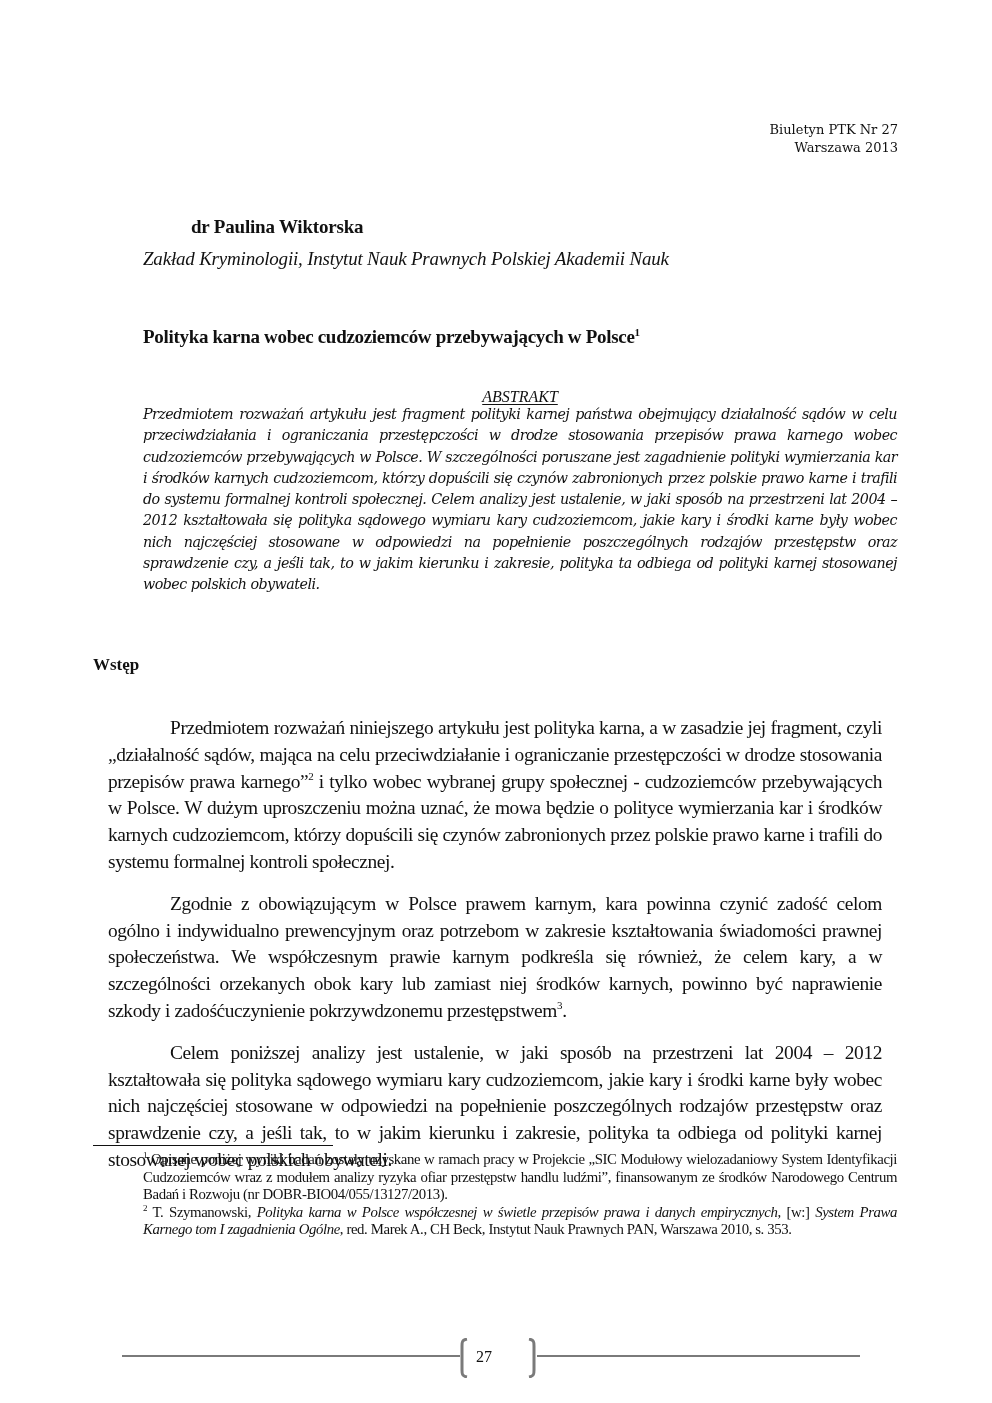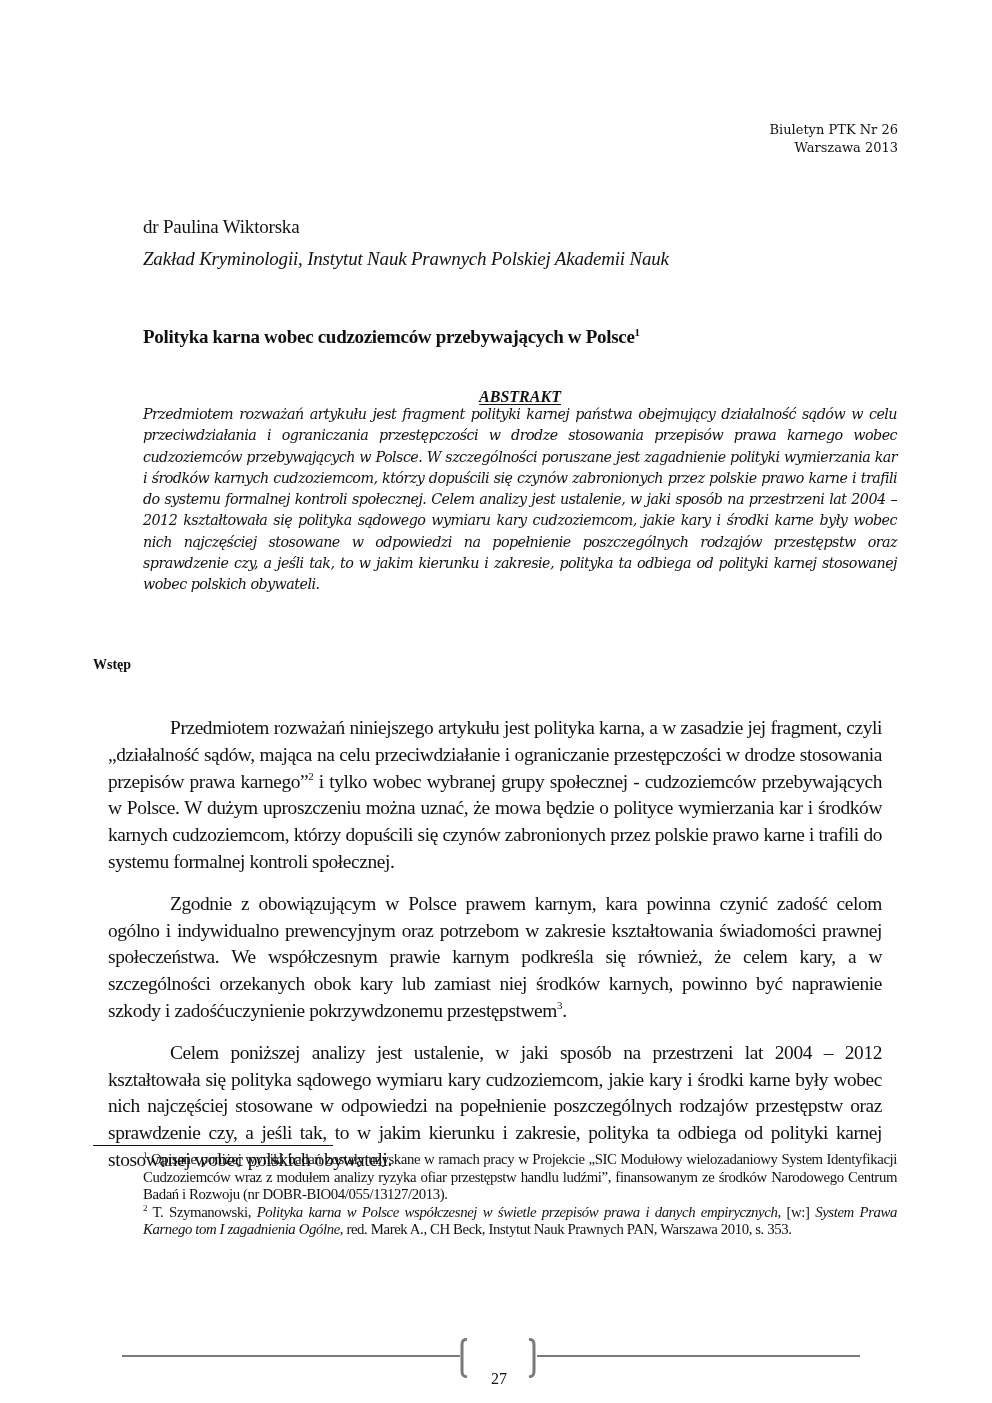--- a/index.html
+++ b/index.html
@@ -5,40 +5,40 @@
     html, body { margin: 0; padding: 0; background: #ffffff; }
     body {
       width: 992px; height: 1403px; position: relative; overflow: hidden;
       font-family: "Liberation Serif", serif; color: #111;
     }
     .page-header {
       position: absolute; right: 94px; top: 121px; text-align: right;
       font-family: "DejaVu Serif", serif; font-size: 13px; line-height: 18px; color: #111;
     }
     .author-block { position: absolute; left: 143px; top: 215px; width: 760px; }
-    .author-name { font-weight: normal; font-size: 19px; line-height: 24px; letter-spacing: -0.2px; }
+    .author-name { font-weight: bold; font-size: 19px; line-height: 24px; letter-spacing: -0.2px; margin-left: 48px; }
     .affiliation { font-style: italic; font-size: 19px; line-height: 26px; margin-top: 7px; letter-spacing: -0.2px; }
     .title {
       position: absolute; left: 143px; top: 320px; width: 760px;
       font-weight: bold; font-size: 19px; line-height: 24px; letter-spacing: -0.3px;
     }
     .title sup { font-size: 11px; vertical-align: 7px; }
     .abstract-heading {
       position: absolute; left: 143px; width: 754px; top: 387px; text-align: center;
-      font-weight: bold; font-style: italic; font-size: 16px; line-height: 20px;
+      font-weight: normal; font-style: italic; font-size: 16px; line-height: 20px;
       text-decoration: underline; text-underline-offset: 2px;
     }
     .abstract-body {
       position: absolute; left: 143px; width: 754px; top: 404px;
       font-family: "DejaVu Serif", serif; font-style: italic; font-size: 14.3px;
       line-height: 21.3px; text-align: justify; letter-spacing: -0.55px; word-spacing: 0px;
     }
     .section-heading {
       position: absolute; left: 93px; top: 653px;
-      font-weight: bold; font-size: 14px; line-height: 24px;
+      font-weight: bold; font-size: 17px; line-height: 24px;
     }
     .body-text {
       position: absolute; left: 93px; width: 804px; top: 700px;
       font-size: 19.4px; line-height: 26.8px; text-align: justify; letter-spacing: -0.4px;
     }
     .body-text p { margin: 15px; text-indent: 62px; }
     .body-text sup { font-size: 11px; vertical-align: 8px; line-height: 0; }
     .fn-separator {
       position: absolute; left: 93px; top: 1145px; width: 240px; height: 1px; background: #111;
     }
@@ -50,29 +50,29 @@
     .footnotes sup { font-size: 9px; vertical-align: 6px; line-height: 0; }
     .footnotes em { font-style: italic; }
     .page-footer { position: absolute; left: 0; top: 1335px; width: 992px; height: 50px; }
     .footer-line { position: absolute; top: 20px; height: 2px; background: #7a7a7a; }
     .footer-line.left { left: 122px; width: 338px; }
     .footer-line.right { left: 537px; width: 323px; }
     .brace { position: absolute; top: 3px; width: 10px; height: 40px; }
     .brace.left { left: 459px; }
     .brace.right { left: 527px; }
     .page-number {
-      position: absolute; left: 476px; width: 46px; top: 12px; text-align: center;
-      font-size: 16px; line-height: 20px; color: #111; margin-top: 22px;
+      position: absolute; left: 476px; width: 46px; top: 12px; 
+      font-size: 16px; line-height: 20px; color: #111;
     }
   </style>
 </head>
 <body>
 
 <div class="page-header">
-  <div>Biuletyn PTK Nr 26</div>
+  <div>Biuletyn PTK Nr 27</div>
   <div>Warszawa 2013</div>
 </div>
 
 <div class="author-block">
   <div class="author-name">dr Paulina Wiktorska</div>
   <div class="affiliation">Zakład Kryminologii, Instytut Nauk Prawnych Polskiej Akademii Nauk</div>
 </div>
 
 <div class="title">
   <span>Polityka karna wobec cudzoziemców przebywających w Polsce</span><sup>1</sup>

